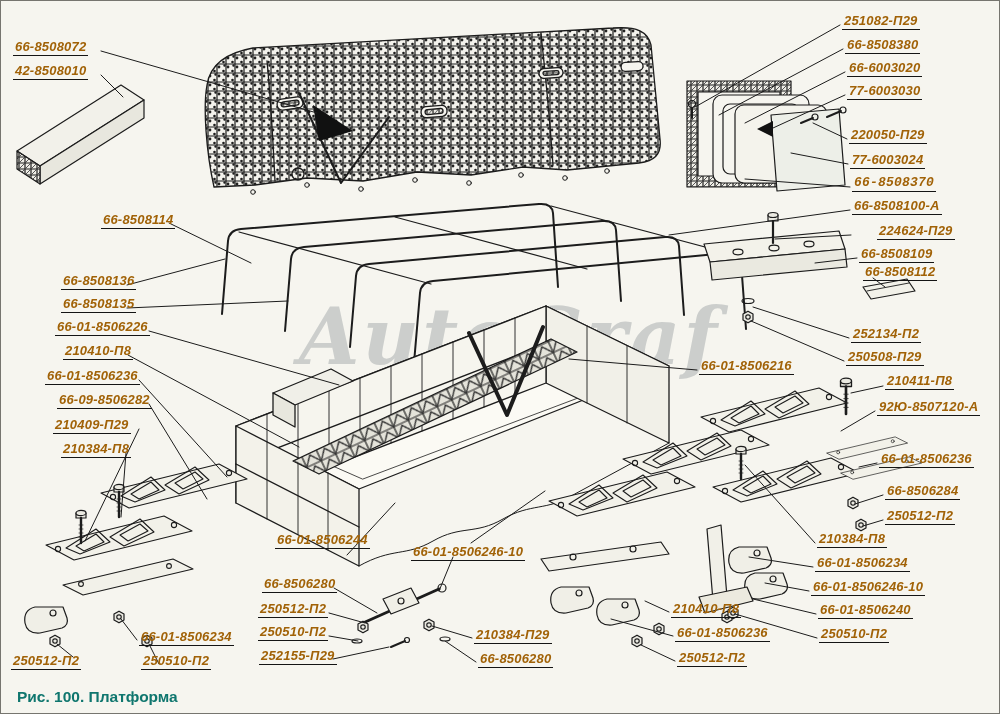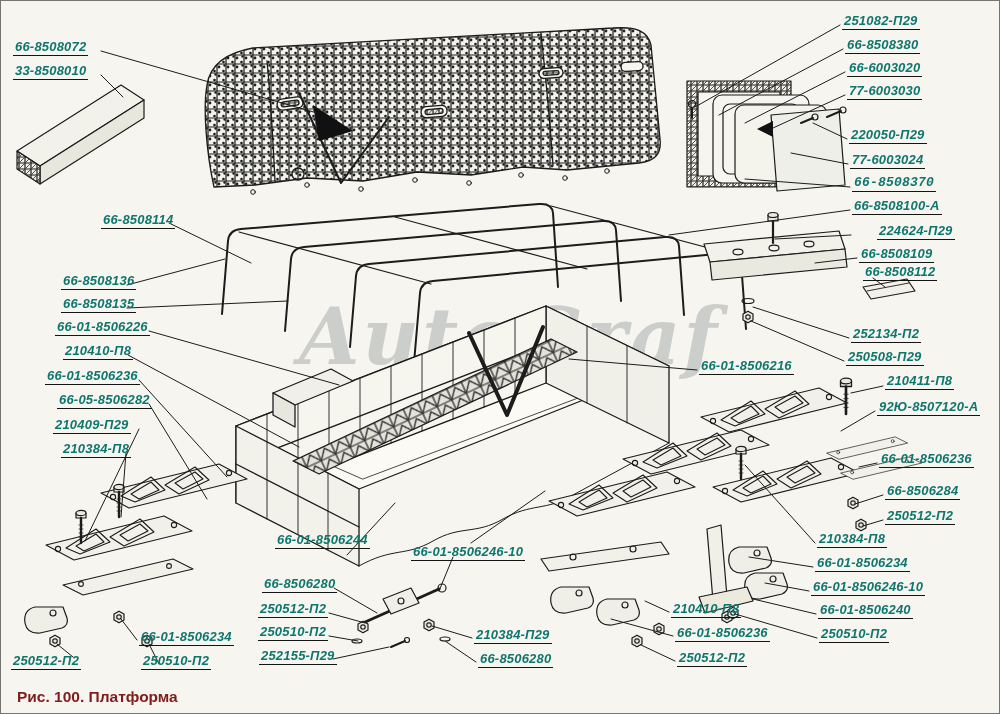--- a/index.html
+++ b/index.html
@@ -21,28 +21,28 @@
     font-style:italic; font-weight:bold;
     font-size:78px; letter-spacing:3px;
     color:#9aa0a2; opacity:.45;
     z-index:1; user-select:none; white-space:nowrap;
   }
   svg.drawing { position:absolute; left:0; top:0; z-index:2; }
   .labels { position:absolute; left:0; top:0; width:100%; height:100%; z-index:3; }
   .part-label {
     position:absolute;
     font-size:13px; font-weight:bold; font-style:italic;
-    color:#0f766e; line-height:15px; white-space:nowrap;
+    color:#a16207; line-height:15px; white-space:nowrap;
     border-bottom:1.4px solid #141414;
     padding:0 2px 1px 2px;
     letter-spacing:.2px;
   }
   .caption {
     position:absolute; left:16px; top:687px; z-index:3;
-    font-size:15.5px; font-weight:bold; color:#7f1d1d;
+    font-size:15.5px; font-weight:bold; color:#0f766e;
   }
 </style>
 </head>
 <body>
 
 <div class="page">
 
   <div class="watermark">AutoGraf</div>
 
   <svg class="drawing" width="1000" height="714" viewBox="0 0 1000 714" fill="none" stroke="#1c1c1c" stroke-width="1.2" stroke-linejoin="round" stroke-linecap="round">
@@ -308,28 +308,28 @@
       <line x1="72" y1="656" x2="56" y2="643"></line>
       <line x1="158" y1="663" x2="148" y2="643"></line>
       <line x1="668" y1="611" x2="644" y2="600"></line>
       <line x1="672" y1="635" x2="610" y2="618"></line>
       <line x1="674" y1="660" x2="640" y2="644"></line>
     </g>
   </svg>
 
   <div class="labels">
       <span class="part-label" style="left: 12px; top: 38px;">66-8508072</span>
-      <span class="part-label" style="left: 12px; top: 62px;">33-8508010</span>
+      <span class="part-label" style="left: 12px; top: 62px;">42-8508010</span>
       <span class="part-label" style="left: 100px; top: 211px;">66-8508114</span>
       <span class="part-label" style="left: 60px; top: 272px;">66-8508136</span>
       <span class="part-label" style="left: 60px; top: 295px;">66-8508135</span>
       <span class="part-label" style="left: 54px; top: 318px;">66-01-8506226</span>
       <span class="part-label" style="left: 62px; top: 342px;">210410-П8</span>
       <span class="part-label" style="left: 44px; top: 367px;">66-01-8506236</span>
-      <span class="part-label" style="left: 56px; top: 391px;">66-05-8506282</span>
+      <span class="part-label" style="left: 56px; top: 391px;">66-09-8506282</span>
       <span class="part-label" style="left: 52px; top: 416px;">210409-П29</span>
       <span class="part-label" style="left: 60px; top: 440px;">210384-П8</span>
       <span class="part-label" style="left: 841px; top: 12px;">251082-П29</span>
       <span class="part-label" style="left: 844px; top: 36px;">66-8508380</span>
       <span class="part-label" style="left: 846px; top: 59px;">66-6003020</span>
       <span class="part-label" style="left: 846px; top: 82px;">77-6003030</span>
       <span class="part-label" style="left: 848px; top: 126px;">220050-П29</span>
       <span class="part-label" style="left: 849px; top: 151px;">77-6003024</span>
       <span class="part-label" style="left: 851px; top: 174px; font-family: Liberation Mono, monospace;">66-8508370</span>
       <span class="part-label" style="left: 851px; top: 197px;">66-8508100-А</span>

